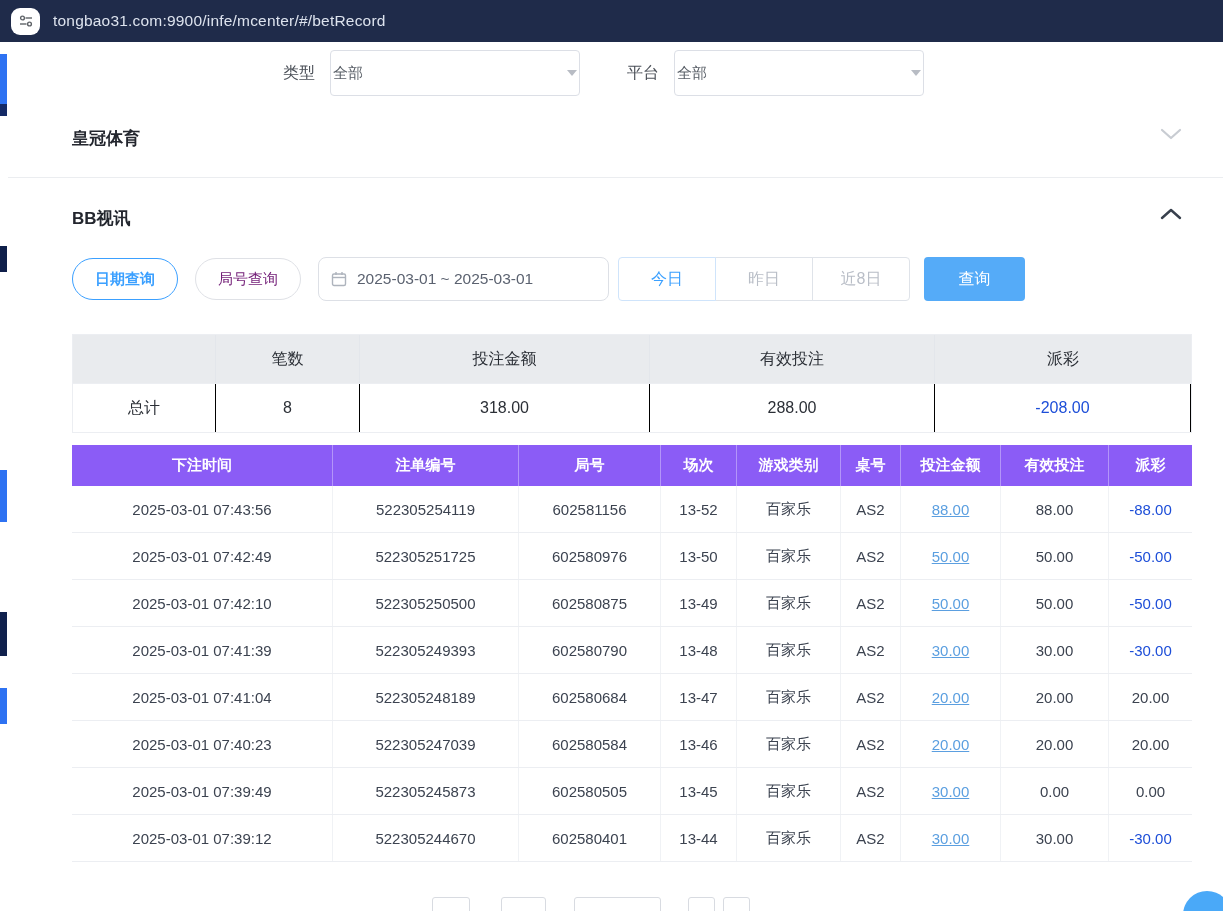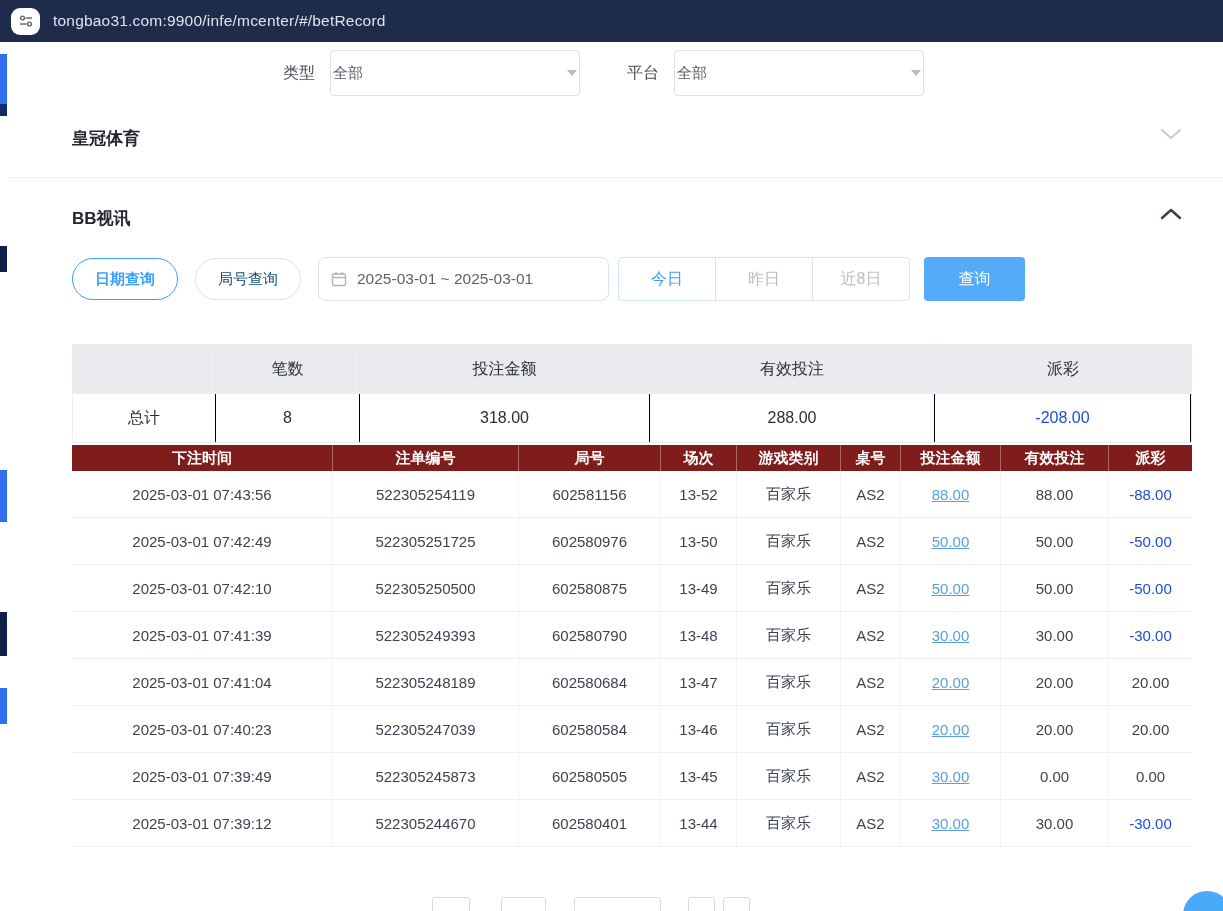--- a/index.html
+++ b/index.html
@@ -42,21 +42,21 @@
   .section-chevron { position:absolute; right:41px; cursor:pointer; }
   .divider { position:absolute; left:8px; right:0; height:1px; background:#ebedf0; }
 
   
   .controls { position:absolute; top:257px; left:72px; height:44px; width:1120px; }
   .btn-pill {
     position:absolute; height:42px; width:106px; top:1px; border-radius:21px; background:#fff;
     display:flex; align-items:center; justify-content:center; font-size:15px; cursor:pointer;
   }
   .btn-date { left:0; border:1px solid #3ba0ff; color:#3ba0ff; font-weight:bold; }
-  .btn-round { left:123px; border:1px solid #dfe1e6; color:#0c4a6e; }
+  .btn-round { left:123px; border:1px solid #dfe1e6; color:#701a75; }
   .date-input {
     position:absolute; left:246px; top:0; width:291px; height:44px; border:1px solid #dde0e6;
     border-radius:8px; background:#fff; display:flex; align-items:center; padding:0 12px; gap:10px;
     cursor:pointer;
   }
   .date-input .value { font-size:15.5px; color:#5b6270; }
   .quick-group { position:absolute; left:546px; top:0; display:flex; }
   .quick-btn {
     width:98px; height:44px; background:#fff; border:1px solid #dfe3e9; margin-left:-1px;
     display:flex; align-items:center; justify-content:center; font-size:16px; color:#b9bec7;
@@ -65,35 +65,35 @@
   .quick-btn:first-child { border-radius:4px 0 0 4px; margin-left:0; }
   .quick-btn:last-child { border-radius:0 4px 4px 0; }
   .quick-btn.active { color:#3ba0ff; border-color:#cfe4fb; position:relative; z-index:2; }
   .btn-search {
     position:absolute; left:852px; top:0; width:101px; height:44px; background:#55abf8; color:#fff;
     border:none; border-radius:4px; font-size:16px; display:flex; align-items:center; justify-content:center;
     cursor:pointer;
   }
 
   
-  .summary-table { position:absolute; top:344px; left:72px; width:1120px; border:1px solid #eceef2; background:#fff; }
+  .summary-table { position:absolute; top:334px; left:72px; width:1120px; border:1px solid #eceef2; background:#fff; }
   .summary-row { display:grid; grid-template-columns:143px 144px 290px 285px 1fr; }
   .summary-row.head { background:#e9ebee; height:48px; }
   .summary-row.body { height:49px; border-top:1px solid #eceef2; }
   .scell {
     display:flex; align-items:center; justify-content:center; font-size:16px; color:#2b2f36;
     border-right:1px solid #e3e6eb;
   }
   .summary-row.body .scell { border-right:1px solid #000000; }
   .scell:last-child { border-right:none; }
 
   
   .bet-table { position:absolute; top:445px; left:72px; width:1120px; background:#fff; }
   .trow { display:grid; grid-template-columns:261px 186px 142px 76px 104px 60px 100px 108px 1fr; }
-  .trow.head { background:#7f1d1d; height:26px; }
+  .trow.head { background:#8b5cf6; height:41px; }
   .hcell {
     display:flex; align-items:center; justify-content:center;
     color:#ffffff; font-size:15px; font-weight:600; border-right:1px solid rgba(255,255,255,.35);
   }
   .hcell:last-child { border-right:none; }
   .trow.body { height:47px; border-bottom:1px solid #eceef2; }
   .tcell {
     display:flex; align-items:center; justify-content:center; font-size:15px; color:#3c4350;
     border-right:1px solid #f0f2f5;
   }

